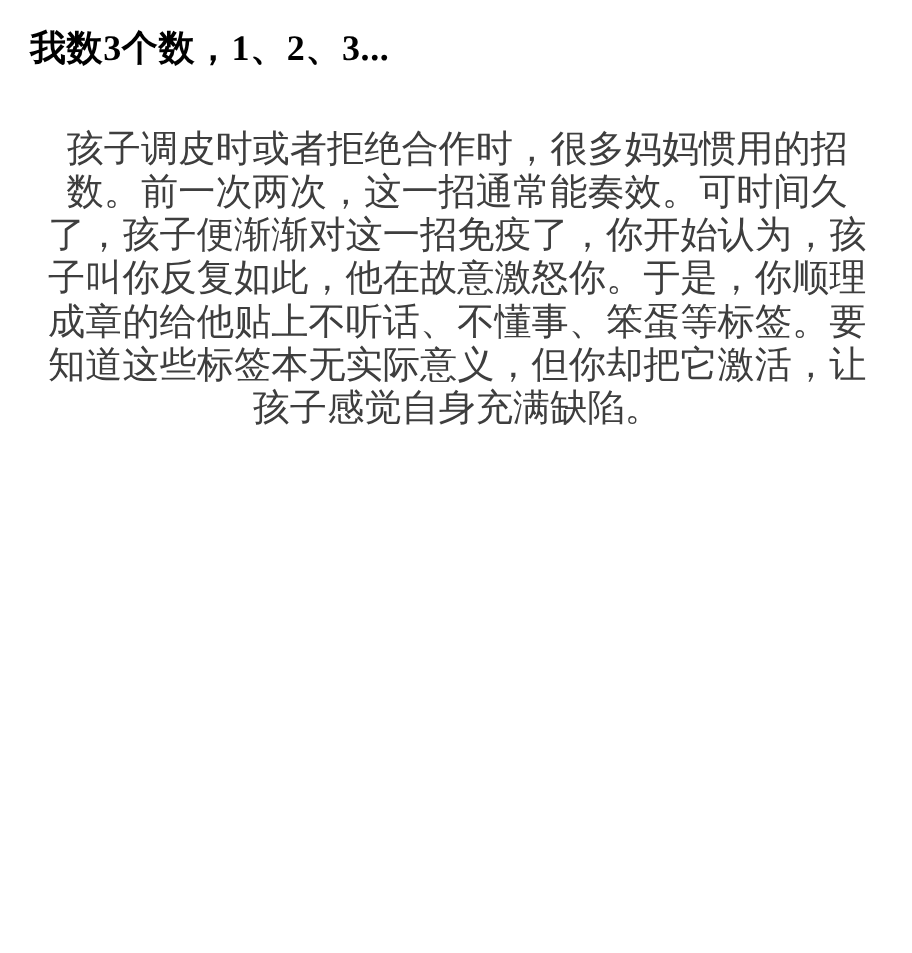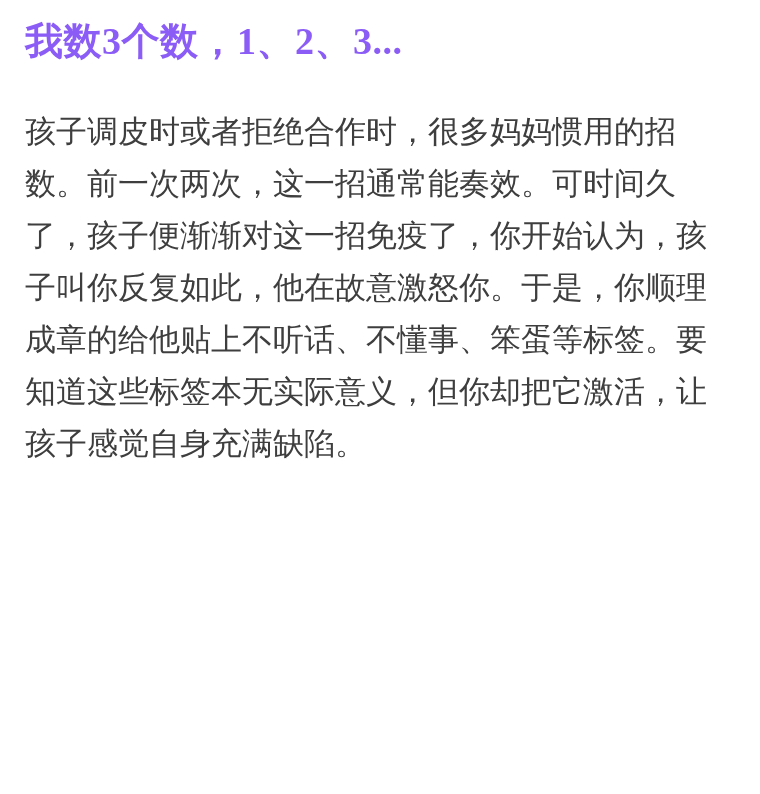--- a/index.html
+++ b/index.html
@@ -13,34 +13,34 @@
     min-height: 794px;
     box-sizing: border-box;
     padding: 22px 23px 10px 25px;
     background: #ffffff;
     overflow: hidden;
   }
   .article-title {
     margin: 0 0 46px 0;
     font-family: "Liberation Serif", "DejaVu Serif", serif;
     font-weight: bold;
-    font-size: 38px;
+    font-size: 30px;
     line-height: 38px;
     letter-spacing: 0.5px;
-    color: #8b5cf6;
+    color: #000000;
   }
   .article-paragraph {
     margin: 0 0 44px 0;
     font-family: "Liberation Sans", "DejaVu Sans", sans-serif;
     font-size: 31px;
-    line-height: 52px;
+    line-height: 36px;
     color: #3e3e3e;
     overflow-wrap: break-word;
     word-break: normal;
-    text-align: left;
+    text-align: center;
   }
 </style>
 </head>
 <body>
 
 <div class="page">
   <h1 class="article-title">我数3个数，1、2、3...</h1>
 
   <p class="article-paragraph">孩子调皮时或者拒绝合作时，很多妈妈惯用的招数。前一次两次，这一招通常能奏效。可时间久了，孩子便渐渐对这一招免疫了，你开始认为，孩子叫你反复如此，他在故意激怒你。于是，你顺理成章的给他贴上不听话、不懂事、笨蛋等标签。要知道这些标签本无实际意义，但你却把它激活，让孩子感觉自身充满缺陷。</p>
 

